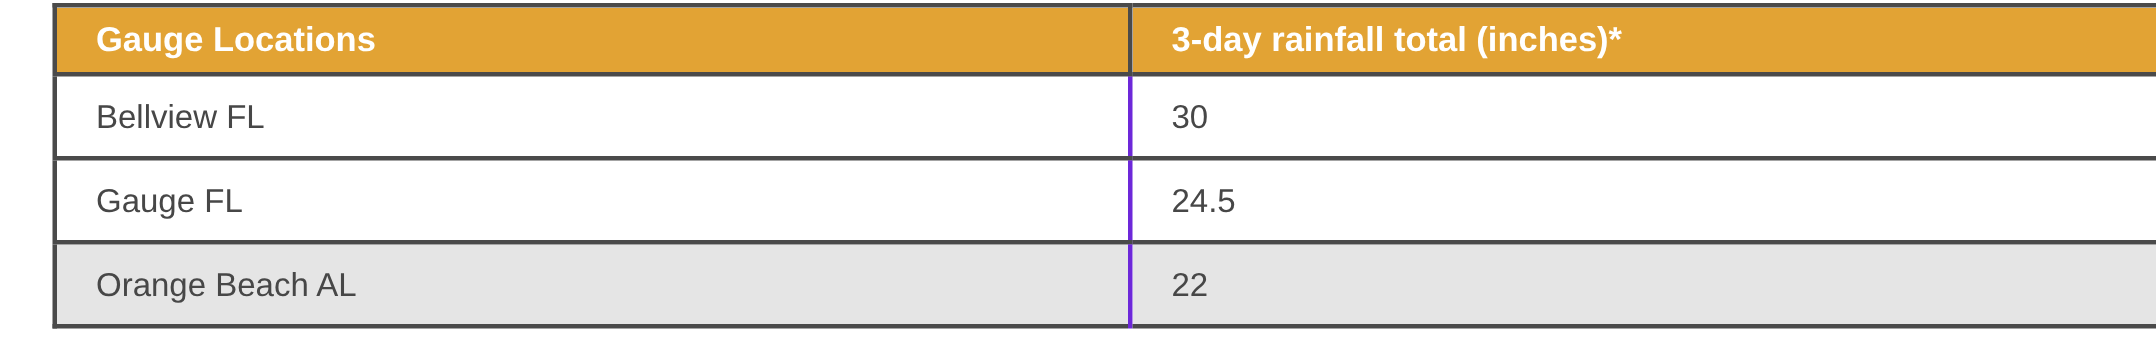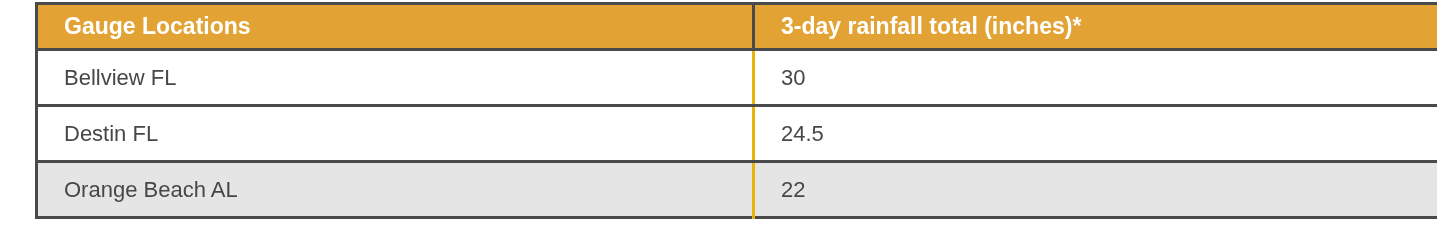--- a/index.html
+++ b/index.html
@@ -54,21 +54,21 @@
   thead th:last-child { border-right: none; }
 
   tbody td {
     color: #474747;
     font-size: 22px;
     font-weight: normal;
     text-align: left;
     padding: 0 0 0 26px;
     height: 34px;
     line-height: 34px;
-    border-right: 3px solid #eab308;
+    border-right: 3px solid #6d28d9;
     border-bottom: 3px solid #4a4a4a;
     box-sizing: border-box;
     white-space: nowrap;
     overflow: hidden;
   }
   tbody td:last-child { border-right: none; }
   tbody tr:last-child td { border-bottom: none; }
 
   tbody tr.row-odd  td { background: #ffffff; }
   tbody tr.row-even td { background: #e5e5e5; }
@@ -87,21 +87,21 @@
         <th>Gauge Locations</th>
         <th>3-day rainfall total (inches)*</th>
       </tr>
     </thead>
     <tbody>
       <tr class="row-odd">
         <td>Bellview FL</td>
         <td>30</td>
       </tr>
       <tr class="row-odd">
-        <td>Destin FL</td>
+        <td>Gauge FL</td>
         <td>24.5</td>
       </tr>
       <tr class="row-even">
         <td>Orange Beach AL</td>
         <td>22</td>
       </tr>
     </tbody>
   </table>
 </div>
 

